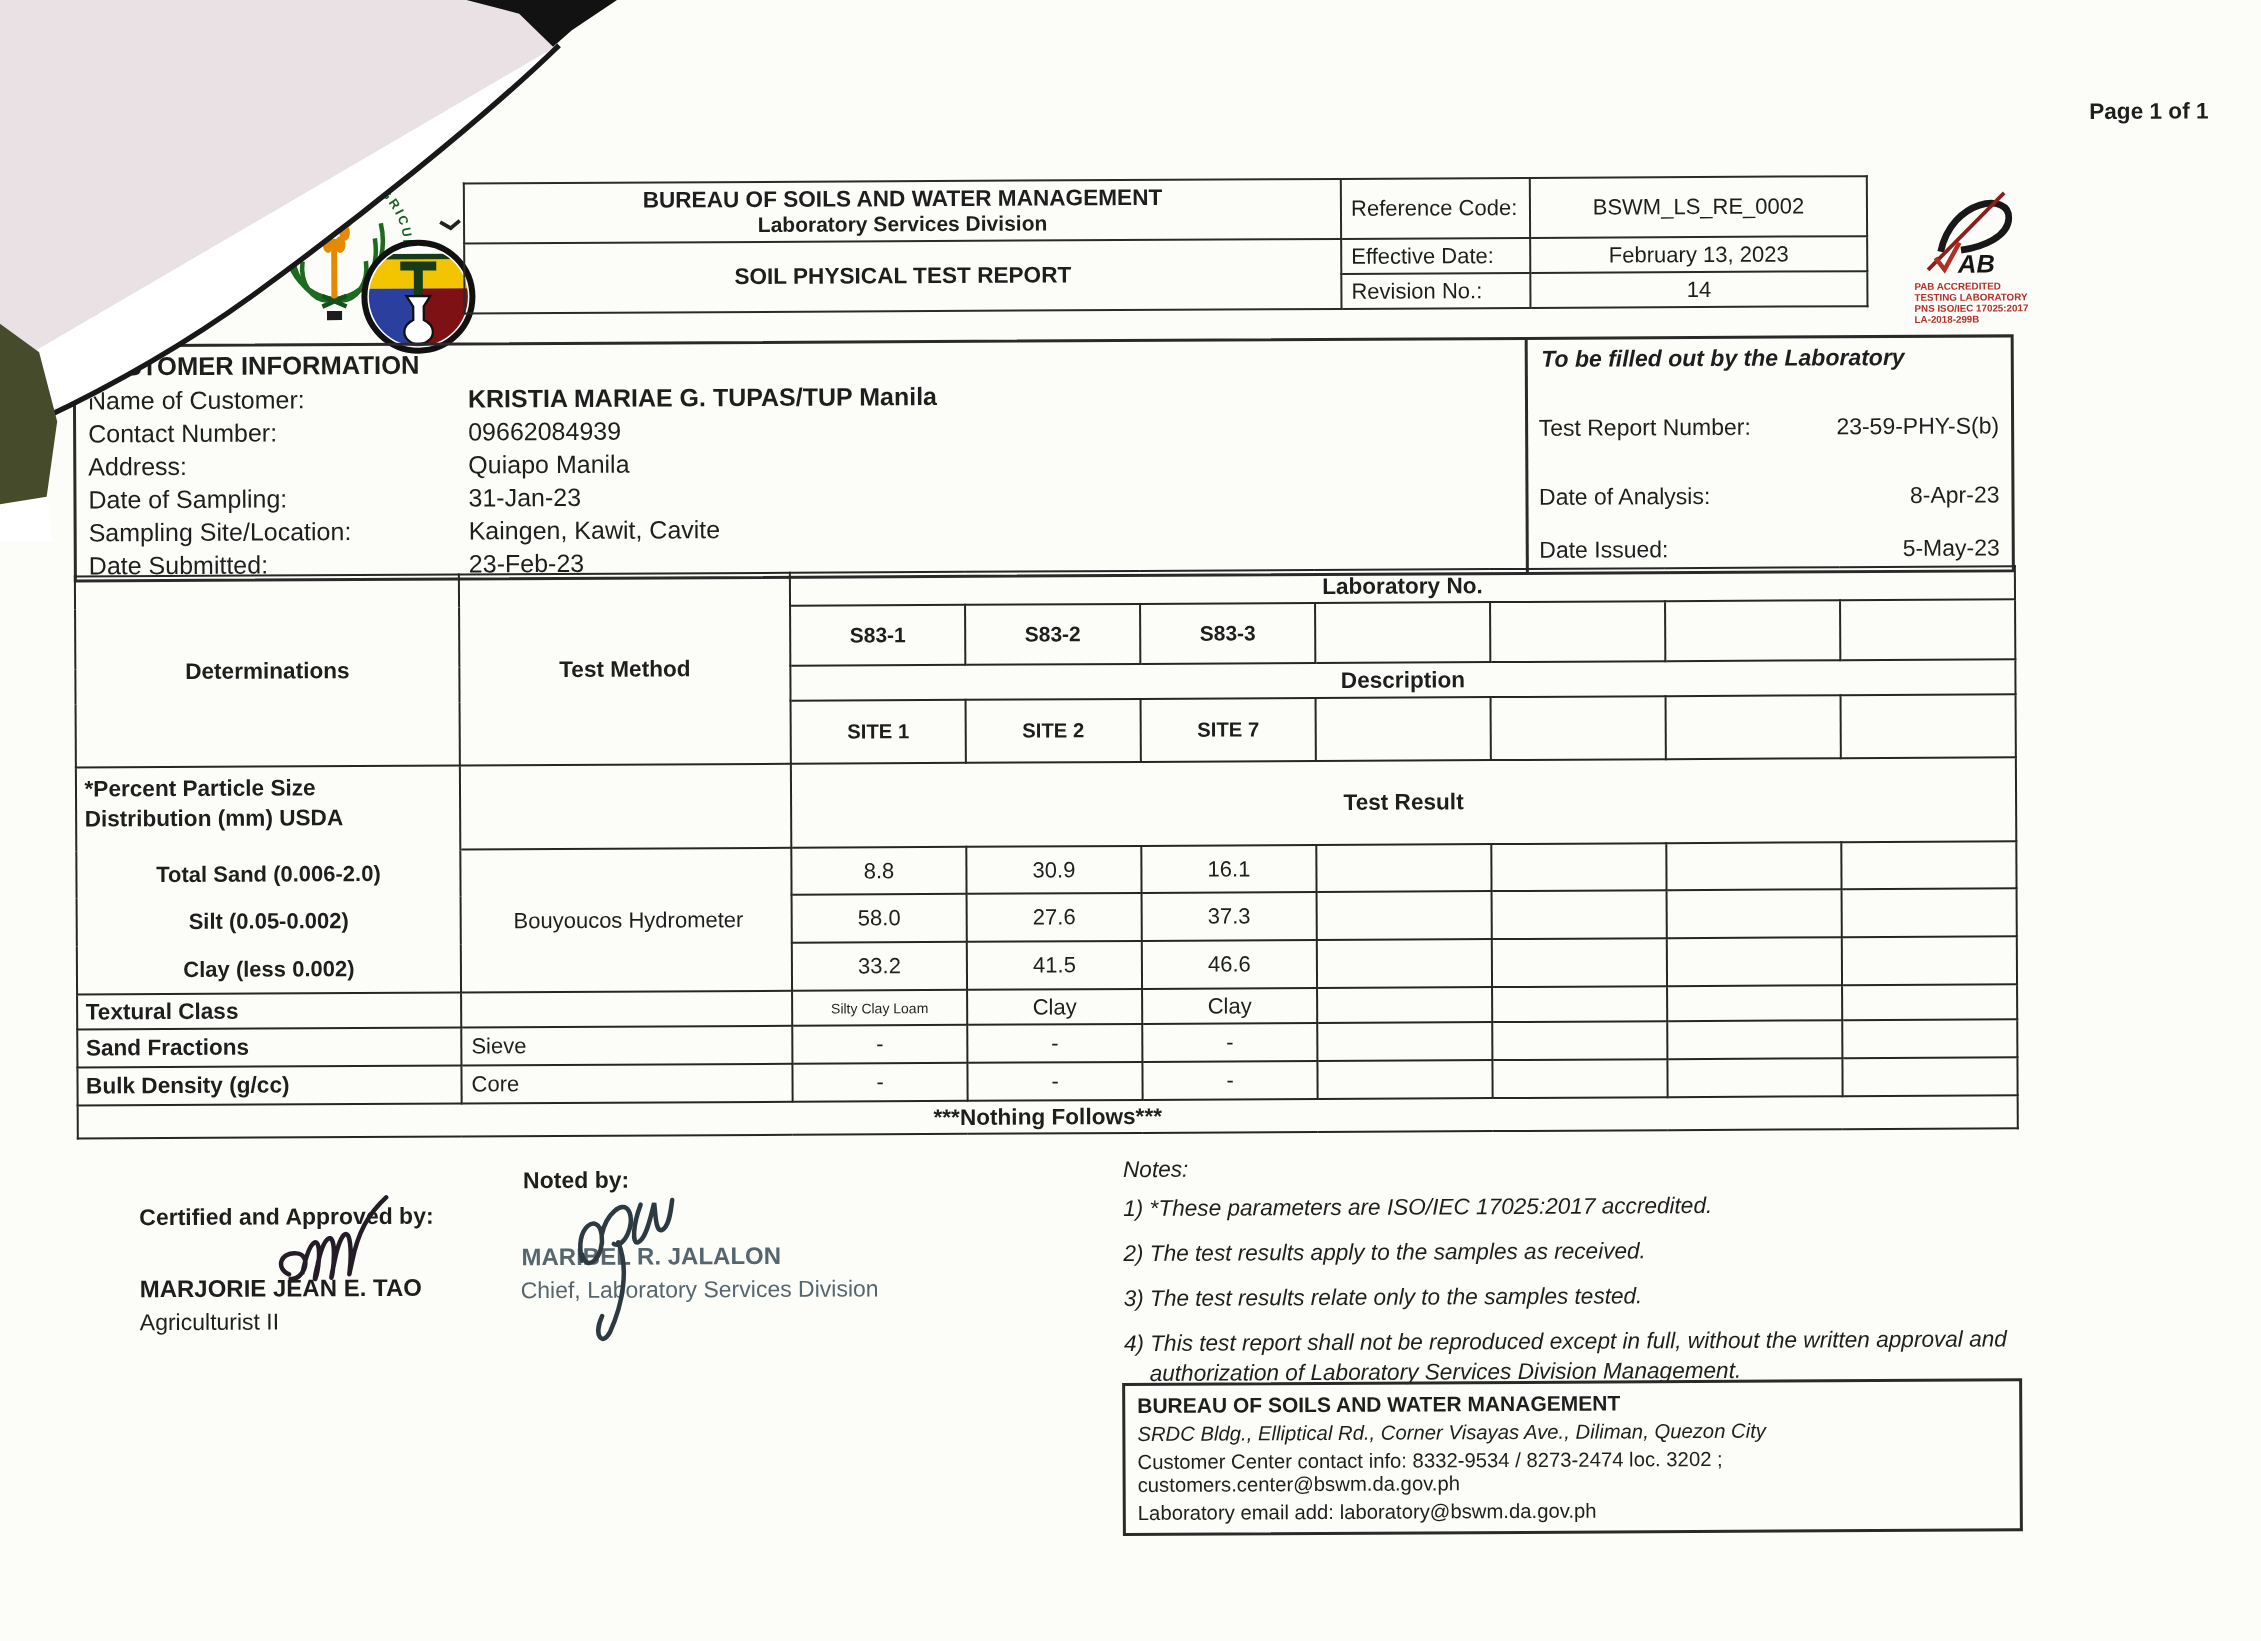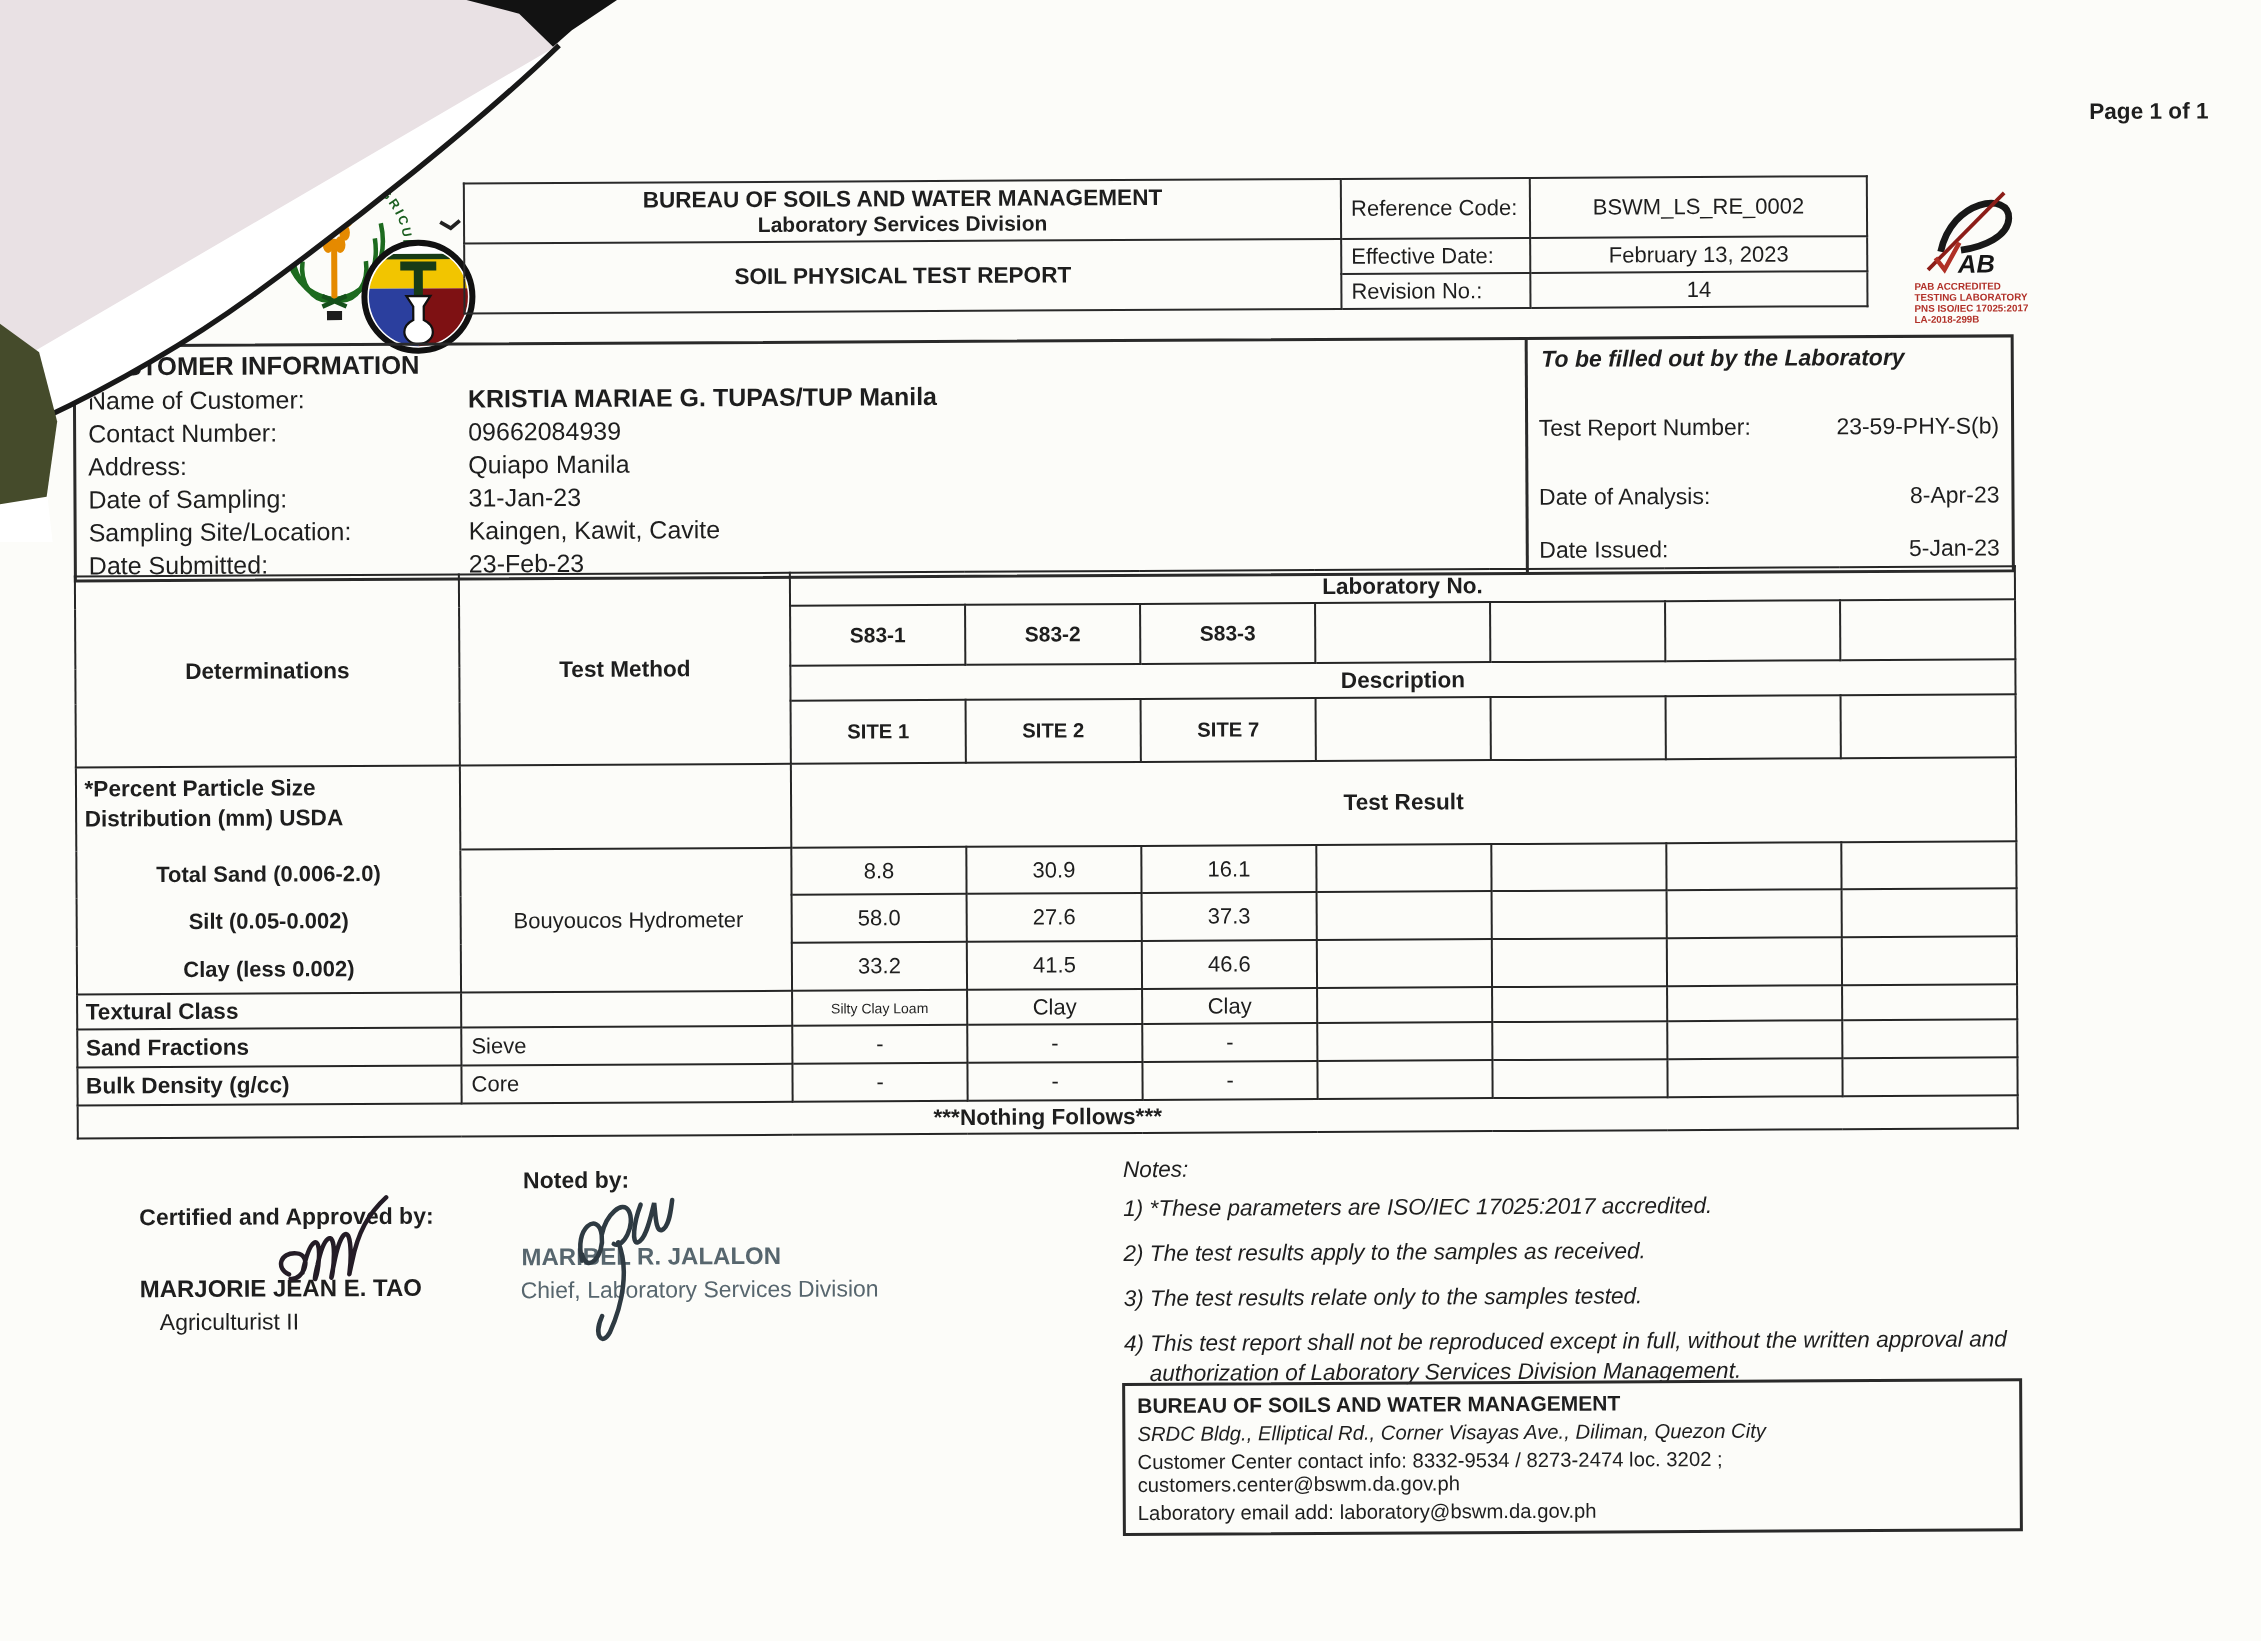--- a/index.html
+++ b/index.html
@@ -207,21 +207,21 @@
       <div class="lab-row r1">
         <span>Test Report Number:</span>
         <span>23-59-PHY-S(b)</span>
       </div>
       <div class="lab-row r2">
         <span>Date of Analysis:</span>
         <span>8-Apr-23</span>
       </div>
       <div class="lab-row r3">
         <span>Date Issued:</span>
-        <span>5-Jan-23</span>
+        <span>5-May-23</span>
       </div>
     </div>
   </div>
 
   <table class="abs main-table">
     <colgroup>
       <col style="width:384px">
         <col style="width:331px">
       <col style="width:175px">
         <col style="width:175px">
@@ -334,21 +334,21 @@
       <td colspan="9" class="nothing">***Nothing Follows***</td>
     </tr>
   </tbody>
     </table>
 
   <div class="abs sig-label" style="left:137px;top:1199px;">Certified and Approved by:</div>
   <svg class="abs sig-svg" style="left:271px;top:1180px;" width="181" height="120" viewBox="0 0 240 160">
     <path d="M20,120 C2,112 8,90 30,92 C52,94 40,128 22,126 M38,118 C48,70 62,66 60,98 C58,126 50,140 58,108 C66,70 80,58 80,92 C80,120 72,142 80,106 C88,66 100,52 102,84 C104,112 96,138 104,104 C112,64 126,40 150,18" stroke="#241c26" stroke-width="6" fill="none" stroke-linecap="round"></path>
   </svg>
   <div class="abs sig-name" style="left:137px;top:1270px;">MARJORIE JEAN E. TAO</div>
-  <div class="abs sig-title" style="left:137px;top:1304px;margin-left:20px;">Agriculturist II</div>
+  <div class="abs sig-title" style="left:137px;top:1304px;">Agriculturist II</div>
 
   <div class="abs sig-label" style="left:521px;top:1164px;">Noted by:</div>
   <svg class="abs sig-svg" style="left:557px;top:1175px;" width="196" height="173" viewBox="0 0 260 230">
     <path d="M30,110 C18,66 52,44 56,76 C60,104 36,128 30,102 M56,76 C62,48 84,30 92,44 C102,62 84,96 72,88 M108,36 C98,62 96,88 104,86 C116,82 122,48 126,34 C128,52 128,72 136,70 C146,66 148,44 150,30" stroke="#2e3a42" stroke-width="6" fill="none" stroke-linecap="round"></path>
     <path d="M78,86 C92,120 84,168 66,206 C56,224 44,210 56,184" stroke="#2e3a42" stroke-width="6" fill="none" stroke-linecap="round"></path>
   </svg>
   <div class="abs sig-name gray" style="left:519px;top:1240px;">MARIBEL R. JALALON</div>
   <div class="abs sig-title gray" style="left:518px;top:1274px;">Chief, Laboratory Services Division</div>
 
   <div class="abs notes">

